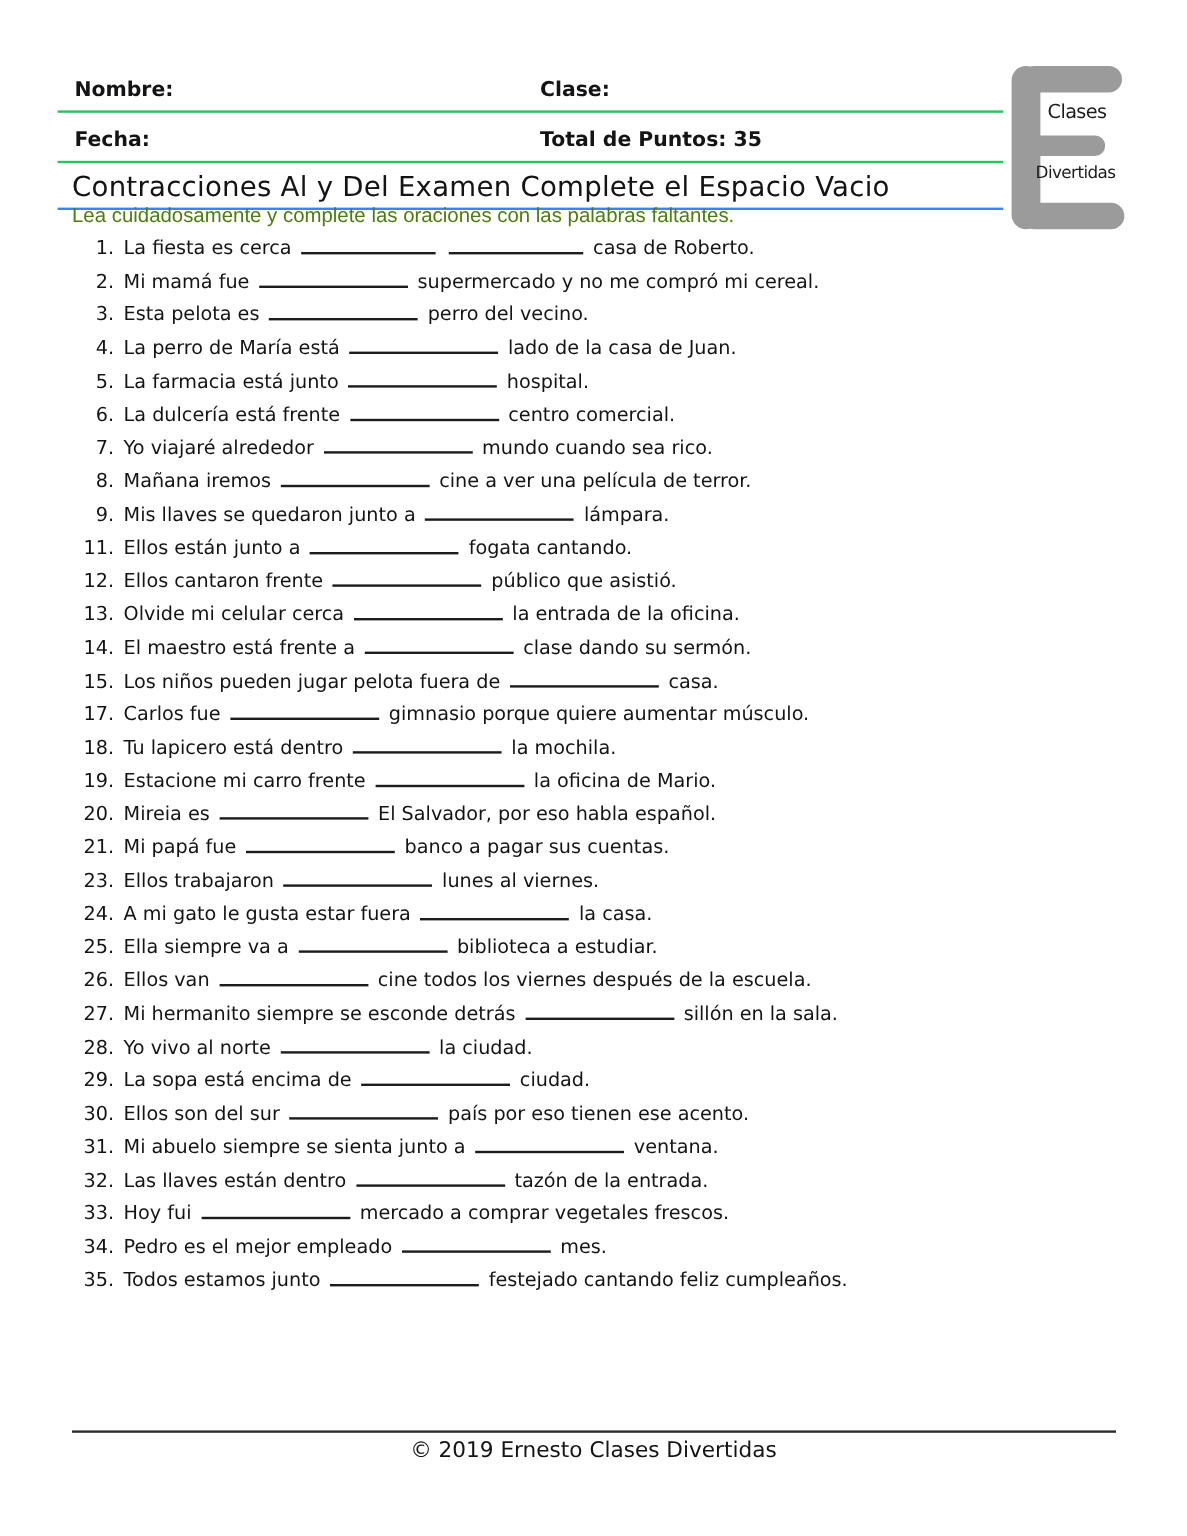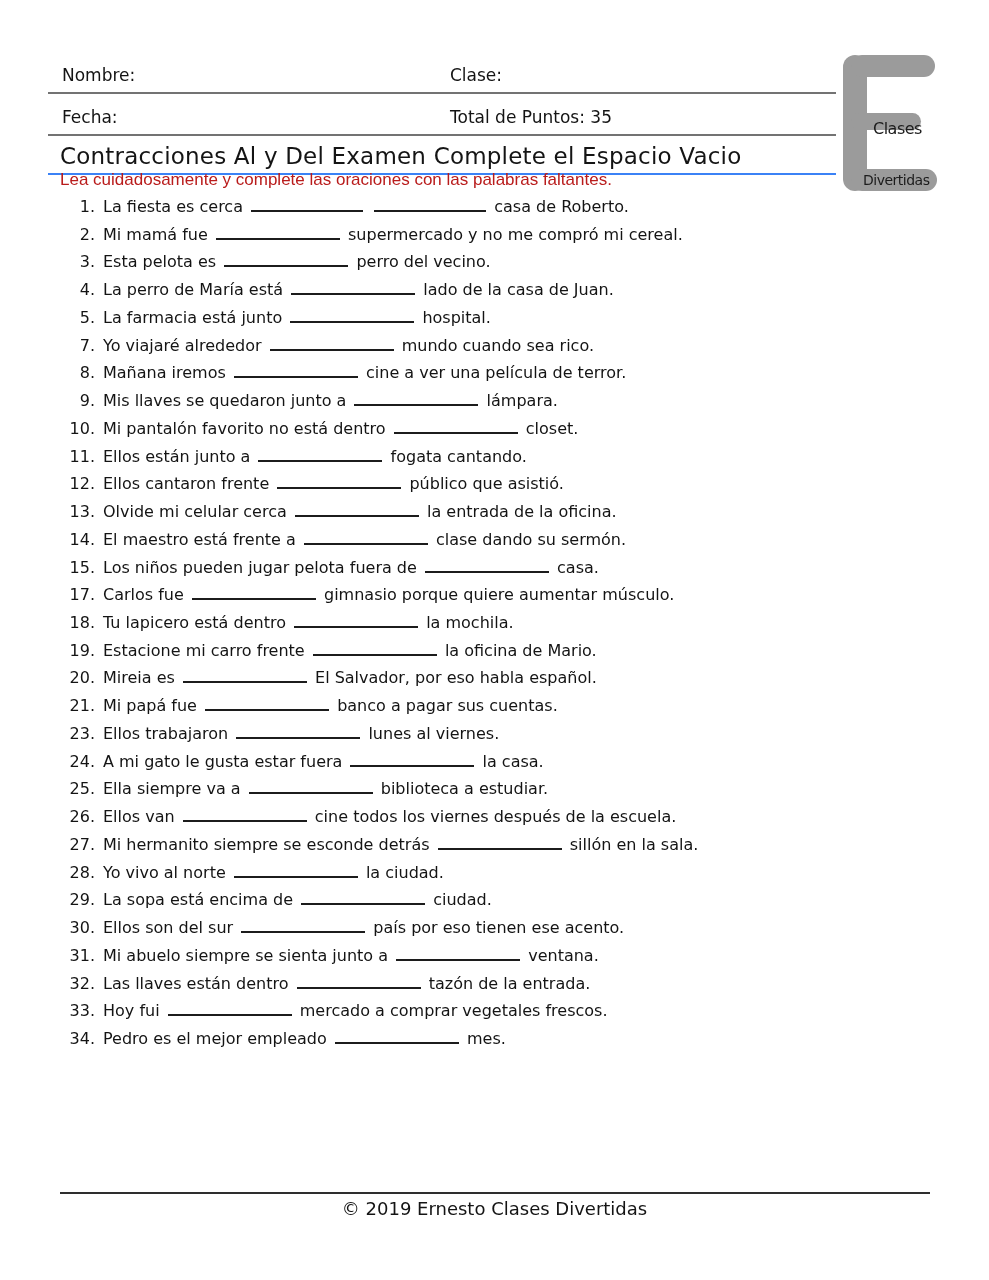--- a/index.html
+++ b/index.html
@@ -2,37 +2,37 @@
 <html><head>
 <meta charset="utf-8">
 <style>
   html,body{margin:0;padding:0;}
   body{
     width:989px;height:1280px;position:relative;background:#ffffff;
     font-family:"DejaVu Sans",sans-serif;color:#141414;overflow:hidden;
   }
   
   .header{position:absolute;top:52px;left:48px;width:788px;}
-  .hrow{position:relative;height:40px;border-bottom:2px solid #737373;}
+  .hrow{position:relative;height:40px;border-bottom:2px solid #22c55e;font-weight:bold;}
   .hrow .left{position:absolute;left:14px;bottom:7px;font-size:17px;}
   .hrow .right{position:absolute;left:402px;bottom:7px;font-size:17px;}
   .title-row{position:relative;height:37px;border-bottom:2px solid #3b82f6;}
   .title-row .title{position:absolute;left:12px;bottom:4px;font-size:23px;letter-spacing:.2px;white-space:nowrap;}
   .instructions{
     position:absolute;top:170px;left:60px;font-family:"Liberation Sans",sans-serif;
-    font-size:17px;color:#b91c1c;
+    font-size:17px;color:#4d7c0f;
   }
   
   .logo{position:absolute;top:55px;right:52px;width:94px;height:136px;}
   .logo .stem{position:absolute;left:0;top:0;width:24px;height:136px;background:#9b9b9b;border-radius:13px;}
   .logo .arm{position:absolute;background:#9b9b9b;}
   .logo .arm-top{left:8px;top:0;width:84px;height:22px;border-radius:11px;}
   .logo .arm-mid{left:8px;top:58px;width:70px;height:17px;border-radius:9px;}
   .logo .arm-bot{left:8px;top:114px;width:86px;height:22px;border-radius:11px;}
-  .logo .word{position:absolute;color:#1c1c1c;white-space:nowrap;letter-spacing:-0.5px;margin-top:36px;}
+  .logo .word{position:absolute;color:#1c1c1c;white-space:nowrap;letter-spacing:-0.5px;}
   .logo .word-top{left:30px;top:28px;font-size:16px;}
   .logo .word-bottom{left:20px;top:81px;font-size:14px;}
   
   .list{position:absolute;top:193px;left:0;width:939px;}
   .item{height:27.74px;line-height:27.74px;white-space:nowrap;font-size:16px;}
   .item .num{display:inline-block;width:95px;text-align:right;vertical-align:baseline;}
   .item .body{margin-left:8px;}
   .blank{
     display:inline-block;width:124px;height:12px;margin:0 3px;
     border-bottom:2px solid #1c1c1c;vertical-align:baseline;
@@ -69,24 +69,24 @@
   <div class="word word-top">Clases</div>
   <div class="word word-bottom">Divertidas</div>
 </div>
 
 <div class="list">
     <div class="item two-blanks"><span class="num">1.</span><span class="body"><span>La fiesta es cerca </span><span class="blank"></span> <span class="blank"></span> <span>casa de Roberto.</span></span></div>
     <div class="item"><span class="num">2.</span><span class="body"><span>Mi mamá fue </span><span class="blank"></span> <span>supermercado y no me compró mi cereal.</span></span></div>
     <div class="item"><span class="num">3.</span><span class="body"><span>Esta pelota es </span><span class="blank"></span> <span>perro del vecino.</span></span></div>
     <div class="item"><span class="num">4.</span><span class="body"><span>La perro de María está </span><span class="blank"></span> <span>lado de la casa de Juan.</span></span></div>
     <div class="item"><span class="num">5.</span><span class="body"><span>La farmacia está junto </span><span class="blank"></span> <span>hospital.</span></span></div>
+    <div class="item"><span class="num">6.</span><span class="body"><span>La dulcería está frente </span><span class="blank"></span> <span>centro comercial.</span></span></div>
     <div class="item"><span class="num">7.</span><span class="body"><span>Yo viajaré alrededor </span><span class="blank"></span> <span>mundo cuando sea rico.</span></span></div>
     <div class="item"><span class="num">8.</span><span class="body"><span>Mañana iremos </span><span class="blank"></span> <span>cine a ver una película de terror.</span></span></div>
     <div class="item"><span class="num">9.</span><span class="body"><span>Mis llaves se quedaron junto a </span><span class="blank"></span> <span>lámpara.</span></span></div>
-    <div class="item"><span class="num">10.</span><span class="body"><span>Mi pantalón favorito no está dentro </span><span class="blank"></span> <span>closet.</span></span></div>
     <div class="item"><span class="num">11.</span><span class="body"><span>Ellos están junto a </span><span class="blank"></span> <span>fogata cantando.</span></span></div>
     <div class="item"><span class="num">12.</span><span class="body"><span>Ellos cantaron frente </span><span class="blank"></span> <span>público que asistió.</span></span></div>
     <div class="item"><span class="num">13.</span><span class="body"><span>Olvide mi celular cerca </span><span class="blank"></span> <span>la entrada de la oficina.</span></span></div>
     <div class="item"><span class="num">14.</span><span class="body"><span>El maestro está frente a </span><span class="blank"></span> <span>clase dando su sermón.</span></span></div>
     <div class="item"><span class="num">15.</span><span class="body"><span>Los niños pueden jugar pelota fuera de </span><span class="blank"></span> <span>casa.</span></span></div>
     <div class="item"><span class="num">17.</span><span class="body"><span>Carlos fue </span><span class="blank"></span> <span>gimnasio porque quiere aumentar músculo.</span></span></div>
     <div class="item"><span class="num">18.</span><span class="body"><span>Tu lapicero está dentro </span><span class="blank"></span> <span>la mochila.</span></span></div>
     <div class="item"><span class="num">19.</span><span class="body"><span>Estacione mi carro frente </span><span class="blank"></span> <span>la oficina de Mario.</span></span></div>
     <div class="item"><span class="num">20.</span><span class="body"><span>Mireia es </span><span class="blank"></span> <span>El Salvador, por eso habla español.</span></span></div>
     <div class="item"><span class="num">21.</span><span class="body"><span>Mi papá fue </span><span class="blank"></span> <span>banco a pagar sus cuentas.</span></span></div>
@@ -95,16 +95,17 @@
     <div class="item"><span class="num">25.</span><span class="body"><span>Ella siempre va a </span><span class="blank"></span> <span>biblioteca a estudiar.</span></span></div>
     <div class="item"><span class="num">26.</span><span class="body"><span>Ellos van </span><span class="blank"></span> <span>cine todos los viernes después de la escuela.</span></span></div>
     <div class="item"><span class="num">27.</span><span class="body"><span>Mi hermanito siempre se esconde detrás </span><span class="blank"></span> <span>sillón en la sala.</span></span></div>
     <div class="item"><span class="num">28.</span><span class="body"><span>Yo vivo al norte </span><span class="blank"></span> <span>la ciudad.</span></span></div>
     <div class="item"><span class="num">29.</span><span class="body"><span>La sopa está encima de </span><span class="blank"></span> <span>ciudad.</span></span></div>
     <div class="item"><span class="num">30.</span><span class="body"><span>Ellos son del sur </span><span class="blank"></span> <span>país por eso tienen ese acento.</span></span></div>
     <div class="item"><span class="num">31.</span><span class="body"><span>Mi abuelo siempre se sienta junto a </span><span class="blank"></span> <span>ventana.</span></span></div>
     <div class="item"><span class="num">32.</span><span class="body"><span>Las llaves están dentro </span><span class="blank"></span> <span>tazón de la entrada.</span></span></div>
     <div class="item"><span class="num">33.</span><span class="body"><span>Hoy fui </span><span class="blank"></span> <span>mercado a comprar vegetales frescos.</span></span></div>
     <div class="item"><span class="num">34.</span><span class="body"><span>Pedro es el mejor empleado </span><span class="blank"></span> <span>mes.</span></span></div>
+    <div class="item"><span class="num">35.</span><span class="body"><span>Todos estamos junto </span><span class="blank"></span> <span>festejado cantando feliz cumpleaños.</span></span></div>
   </div>
 
 <div class="footer-line"></div>
 <div class="footer-text">© 2019 Ernesto Clases Divertidas</div>
 
 </body></html>

